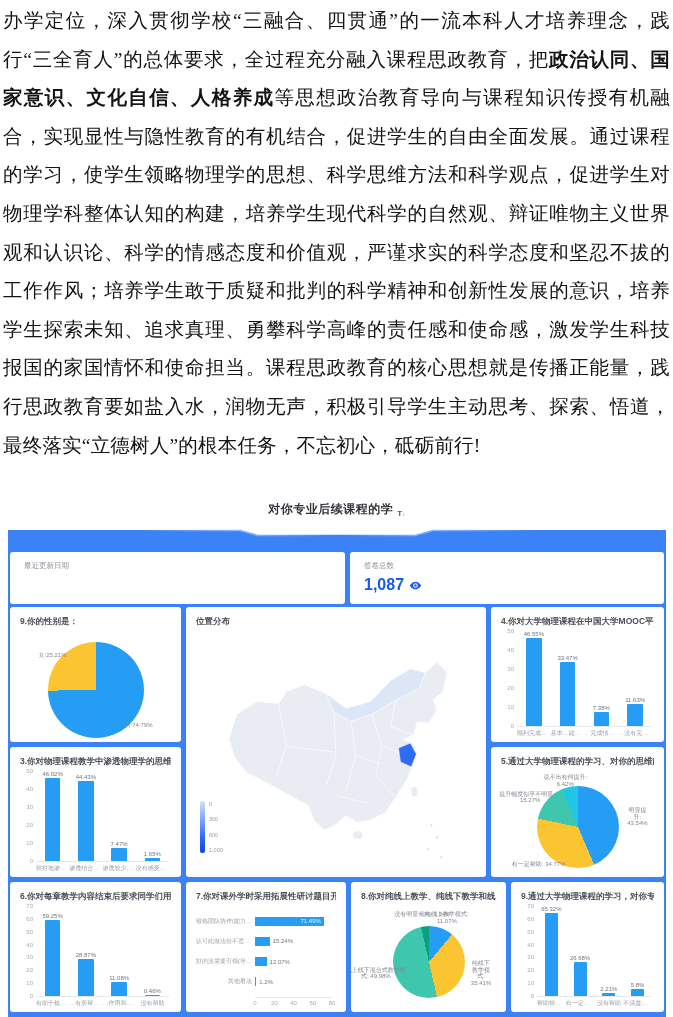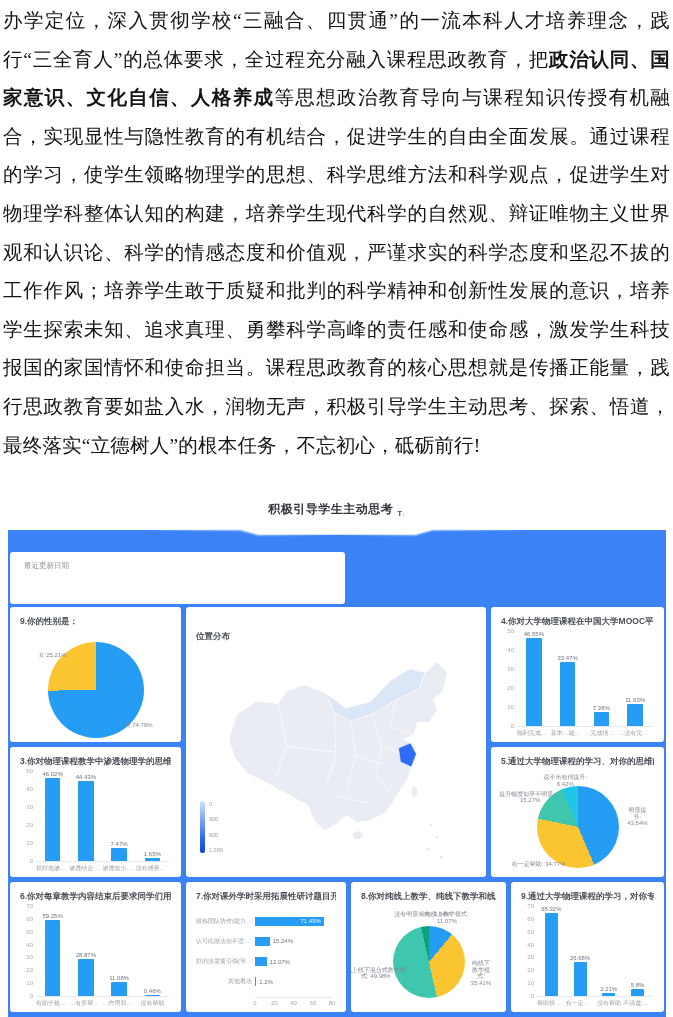--- a/index.html
+++ b/index.html
@@ -58,21 +58,21 @@
   .lgrad{width:5px;border-radius:2px;background:linear-gradient(#cfe3fd,#2e6bf7 70%,#0d44e0);}
   .lticks{display:flex;flex-direction:column;justify-content:space-between;}
   .lticks span{font-size:5.5px;color:#9aa0a6;line-height:6px;}
 </style>
 </head>
 <body>
 
 <div class="doc-text"><span>办学定位，深入贯彻学校“三融合、四贯通”的一流本科人才培养理念，践行“三全育人”的总体要求，全过程充分融入课程思政教育，把</span><b>政治认同、国家意识、文化自信、人格养成</b><span>等思想政治教育导向与课程知识传授有机融合，实现显性与隐性教育的有机结合，促进学生的自由全面发展。通过课程的学习，使学生领略物理学的思想、科学思维方法和科学观点，促进学生对物理学科整体认知的构建，培养学生现代科学的自然观、辩证唯物主义世界观和认识论、科学的情感态度和价值观，严谨求实的科学态度和坚忍不拔的工作作风；培养学生敢于质疑和批判的科学精神和创新性发展的意识，培养学生探索未知、追求真理、勇攀科学高峰的责任感和使命感，激发学生科技报国的家国情怀和使命担当。课程思政教育的核心思想就是传播正能量，践行思政教育要如盐入水，润物无声，积极引导学生主动思考、探索、悟道，最终落实“立德树人”的根本任务，不忘初心，砥砺前行!</span></div>
 
 <div class="dash-header">
-  <span class="dash-title">积极引导学生主动思考</span>
+  <span class="dash-title">对你专业后续课程的学</span>
   <span class="ticon">T<small>↓</small></span>
 </div>
 
 <svg class="notch" width="673" height="15" viewBox="0 0 673 15">
   <defs>
     <linearGradient id="gd" x1="0" x2="1" y1="0" y2="0">
       <stop offset="0" stop-color="#9ec6ff" stop-opacity="0"></stop>
       <stop offset="0.25" stop-color="#8ab8fb"></stop>
       <stop offset="0.5" stop-color="#3b82f6"></stop>
       <stop offset="0.75" stop-color="#8ab8fb"></stop>
@@ -81,31 +81,41 @@
   </defs>
   <path d="M0,0 H673 V8 H433 L415,14 H258 L240,8 H0 Z" fill="#ffffff"></path>
   <path d="M140,8.5 H240 L258,13.5 H415 L433,8.5 H533" fill="none" stroke="url(#gd)" stroke-width="1.6"></path>
 </svg>
 
 <div class="dash">
 
   <section class="card stat-card" style="left:2px;top:24px;width:335px;height:52px">
     <div class="stat-label">最近更新日期</div>
   </section>
+  <section class="card stat-card" style="left:342px;top:24px;width:314px;height:52px">
+    <div class="stat-label">答卷总数</div>
+    <div class="stat-value">
+      <span>1,087</span>
+      <svg class="eye" viewBox="0 0 24 24">
+        <path d="M12 5C5.5 5 1.5 12 1.5 12S5.5 19 12 19s10.5-7 10.5-7S18.5 5 12 5zm0 11.2A4.2 4.2 0 1 1 12 7.8a4.2 4.2 0 0 1 0 8.4z"></path>
+        <circle cx="12" cy="12" r="2.3"></circle>
+      </svg>
+    </div>
+  </section>
 
   <section class="card chart-card" style="left:2px;top:79px;width:171px;height:135px">
     <h3 class="ct">9.你的性别是：</h3>
     <div class="chart-area">
         <div class="pcirc" style="height: 96px; width: 96px; background: conic-gradient(rgb(37, 157, 244) 0deg, rgb(37, 157, 244) 269.244deg, rgb(251, 197, 49) 269.244deg, rgb(251, 197, 49) 360deg);"></div>
         <div class="plab" style="left: 78.4703%; top: 88.014%;">男:74.79%</div>
         <div class="plab" style="left: 21.5297%; top: 21.986%;">女:25.21%</div>
       </div>
   </section>
 
-  <section class="card" style="left:178px;top:79px;width:300px;height:270px;padding:24px 10px;">
+  <section class="card" style="left:178px;top:79px;width:300px;height:270px;padding:9px 10px;">
     <h3 class="ct">位置分布</h3>
     <div class="mapbox">
       <svg width="100%" height="100%" viewBox="0 0 300 252" preserveAspectRatio="xMidYMid meet">
         <path d="M42,113 L50,88 L70,75 L92,77 L100,65 L118,58 L140,67 L160,82 L185,75 L205,54 L225,42 L240,46 L252,35 L262,46 L258,65 L248,73 L252,84 L244,96 L232,96 L228,109 L218,113 L232,121 L222,130 L226,143 L222,153 L210,172 L200,187 L184,195 L172,197 L160,190 L150,199 L138,205 L128,195 L122,180 L100,168 L80,157 L60,147 L48,132 Z" fill="#e9ecf2" stroke="#fbfcfe" stroke-width="1"></path>
         <path d="M140,67 L160,82 L185,75 L205,54 L225,42 L240,46 L234,62 L210,74 L186,88 L165,95 L148,86 Z" fill="#dbe6f7" stroke="#fbfcfe" stroke-width="0.8"></path>
         <g stroke="#f7f8fb" stroke-width="1" fill="none">
           <path d="M92,77 L100,120 L90,150"></path>
           <path d="M148,86 L150,130 L140,160"></path>
           <path d="M100,120 L148,126"></path>
           <path d="M165,95 L170,130 L160,165"></path>

